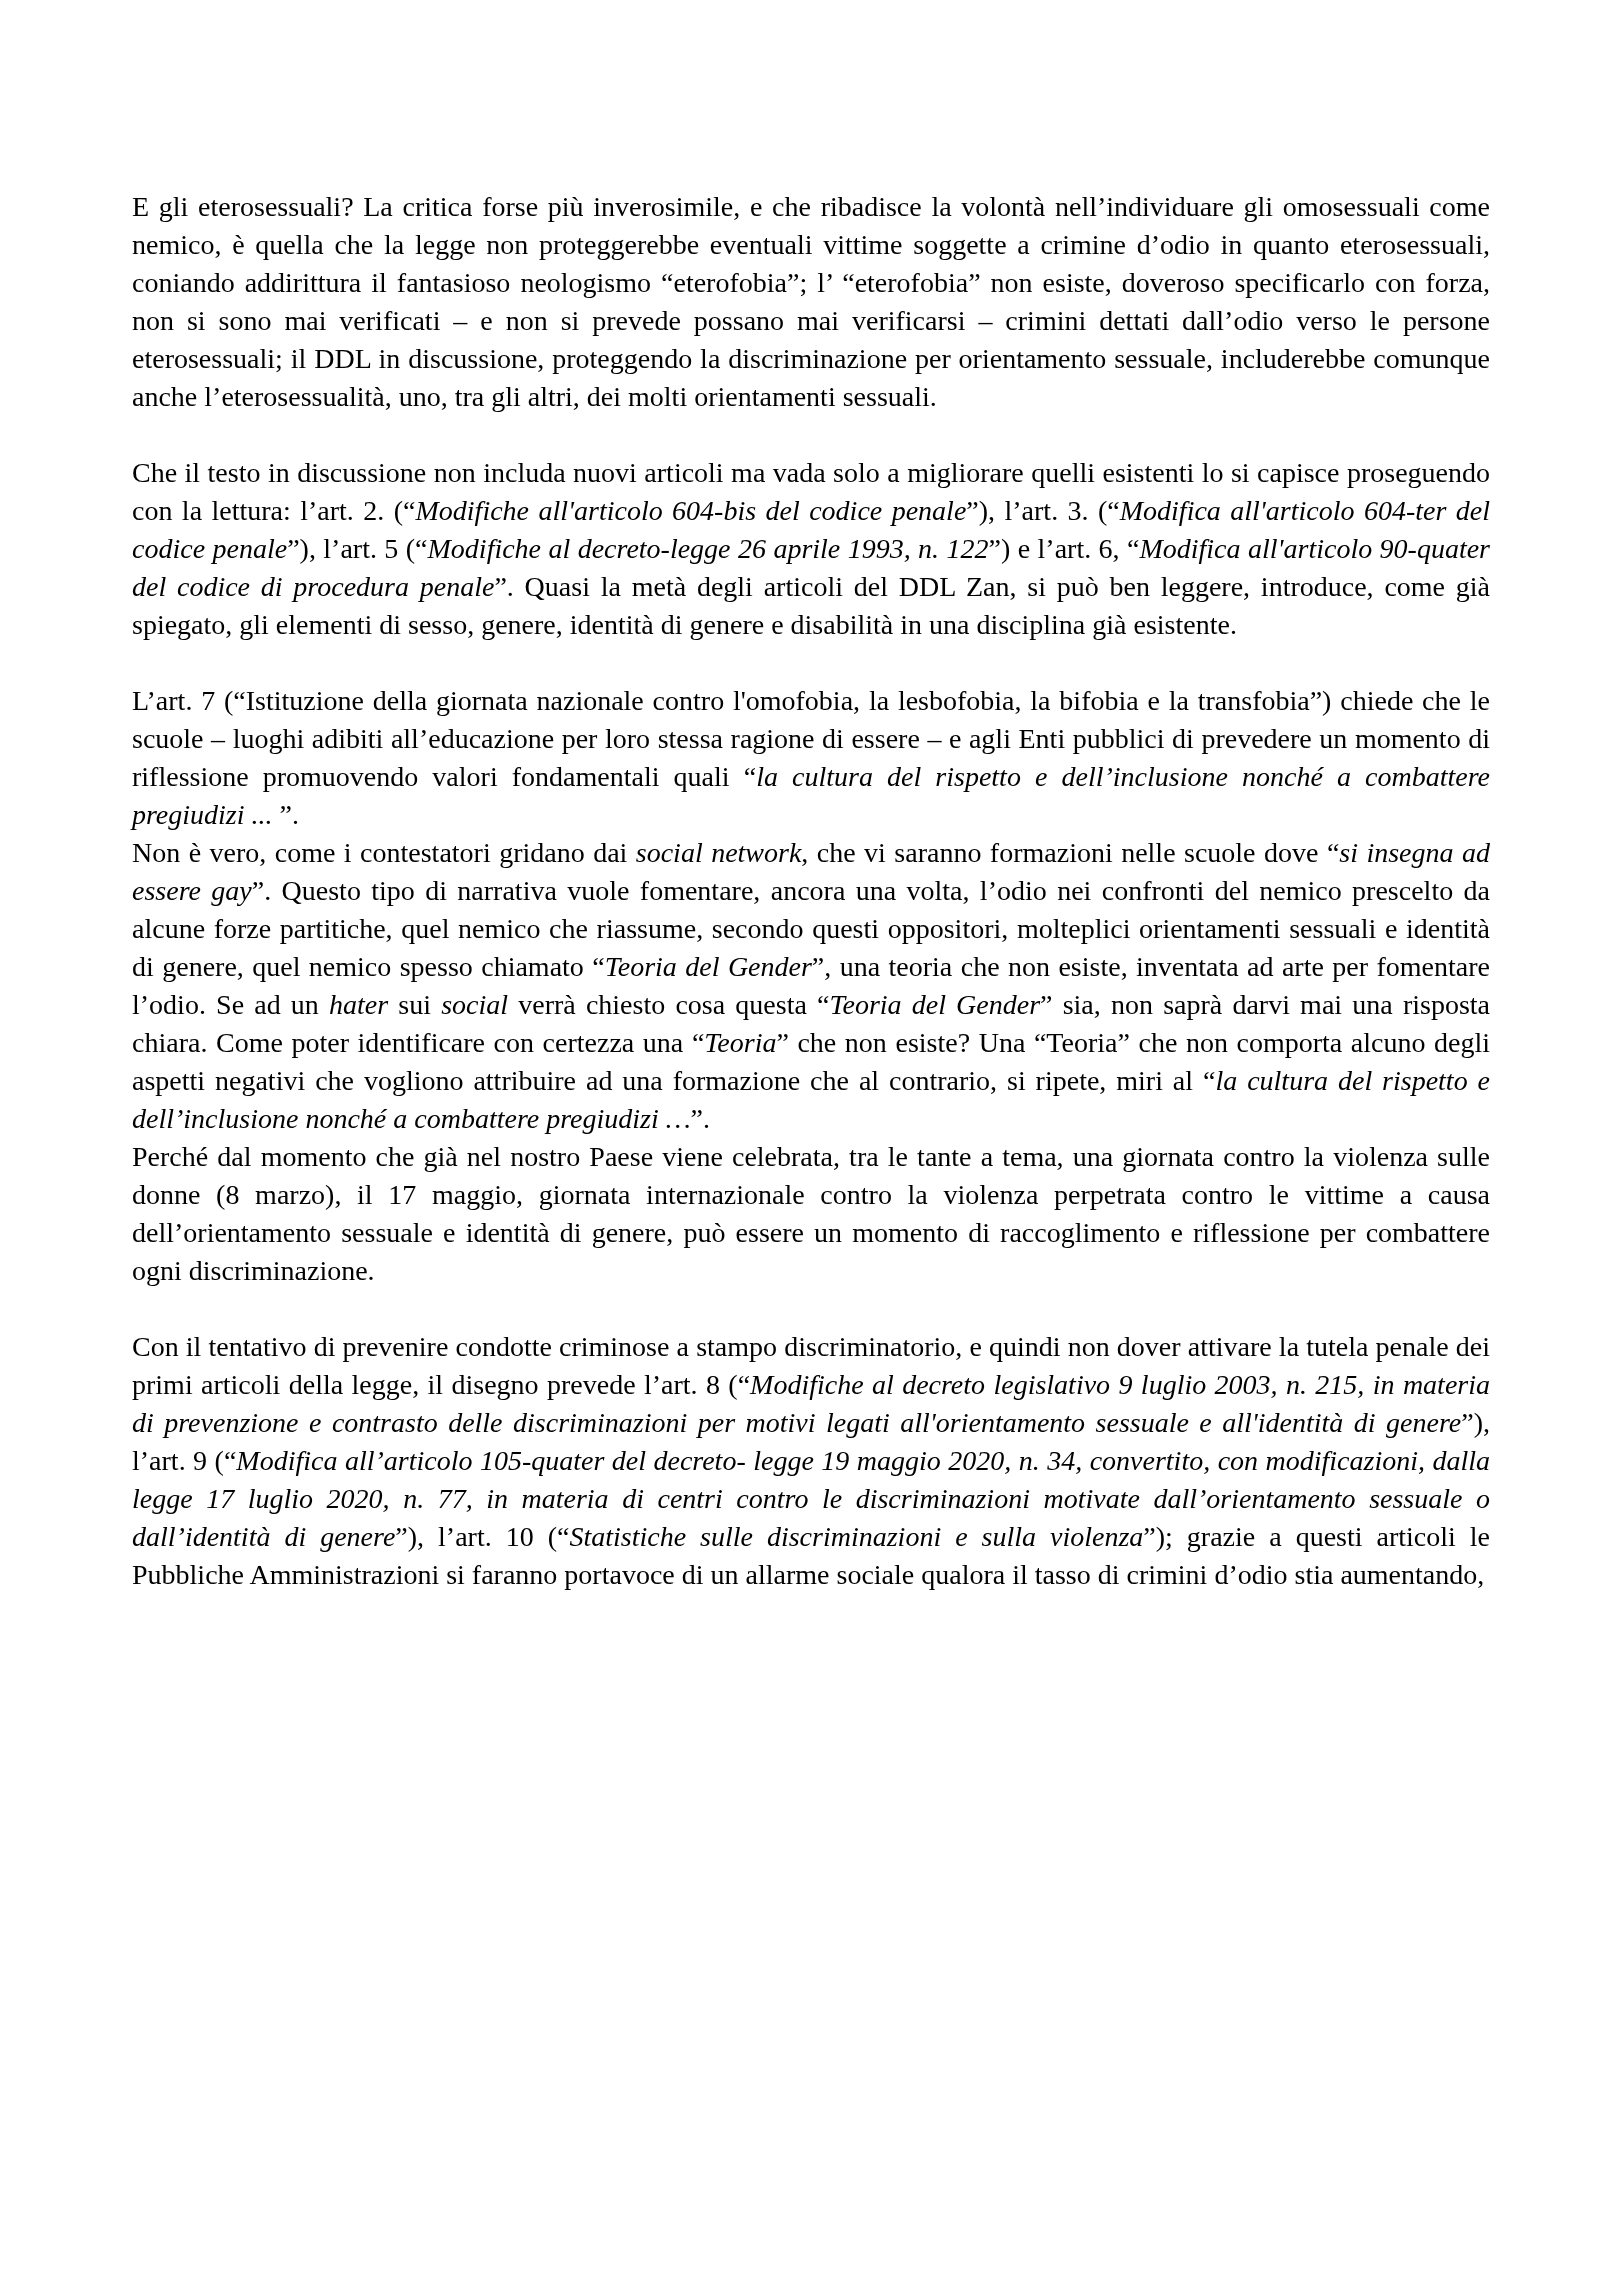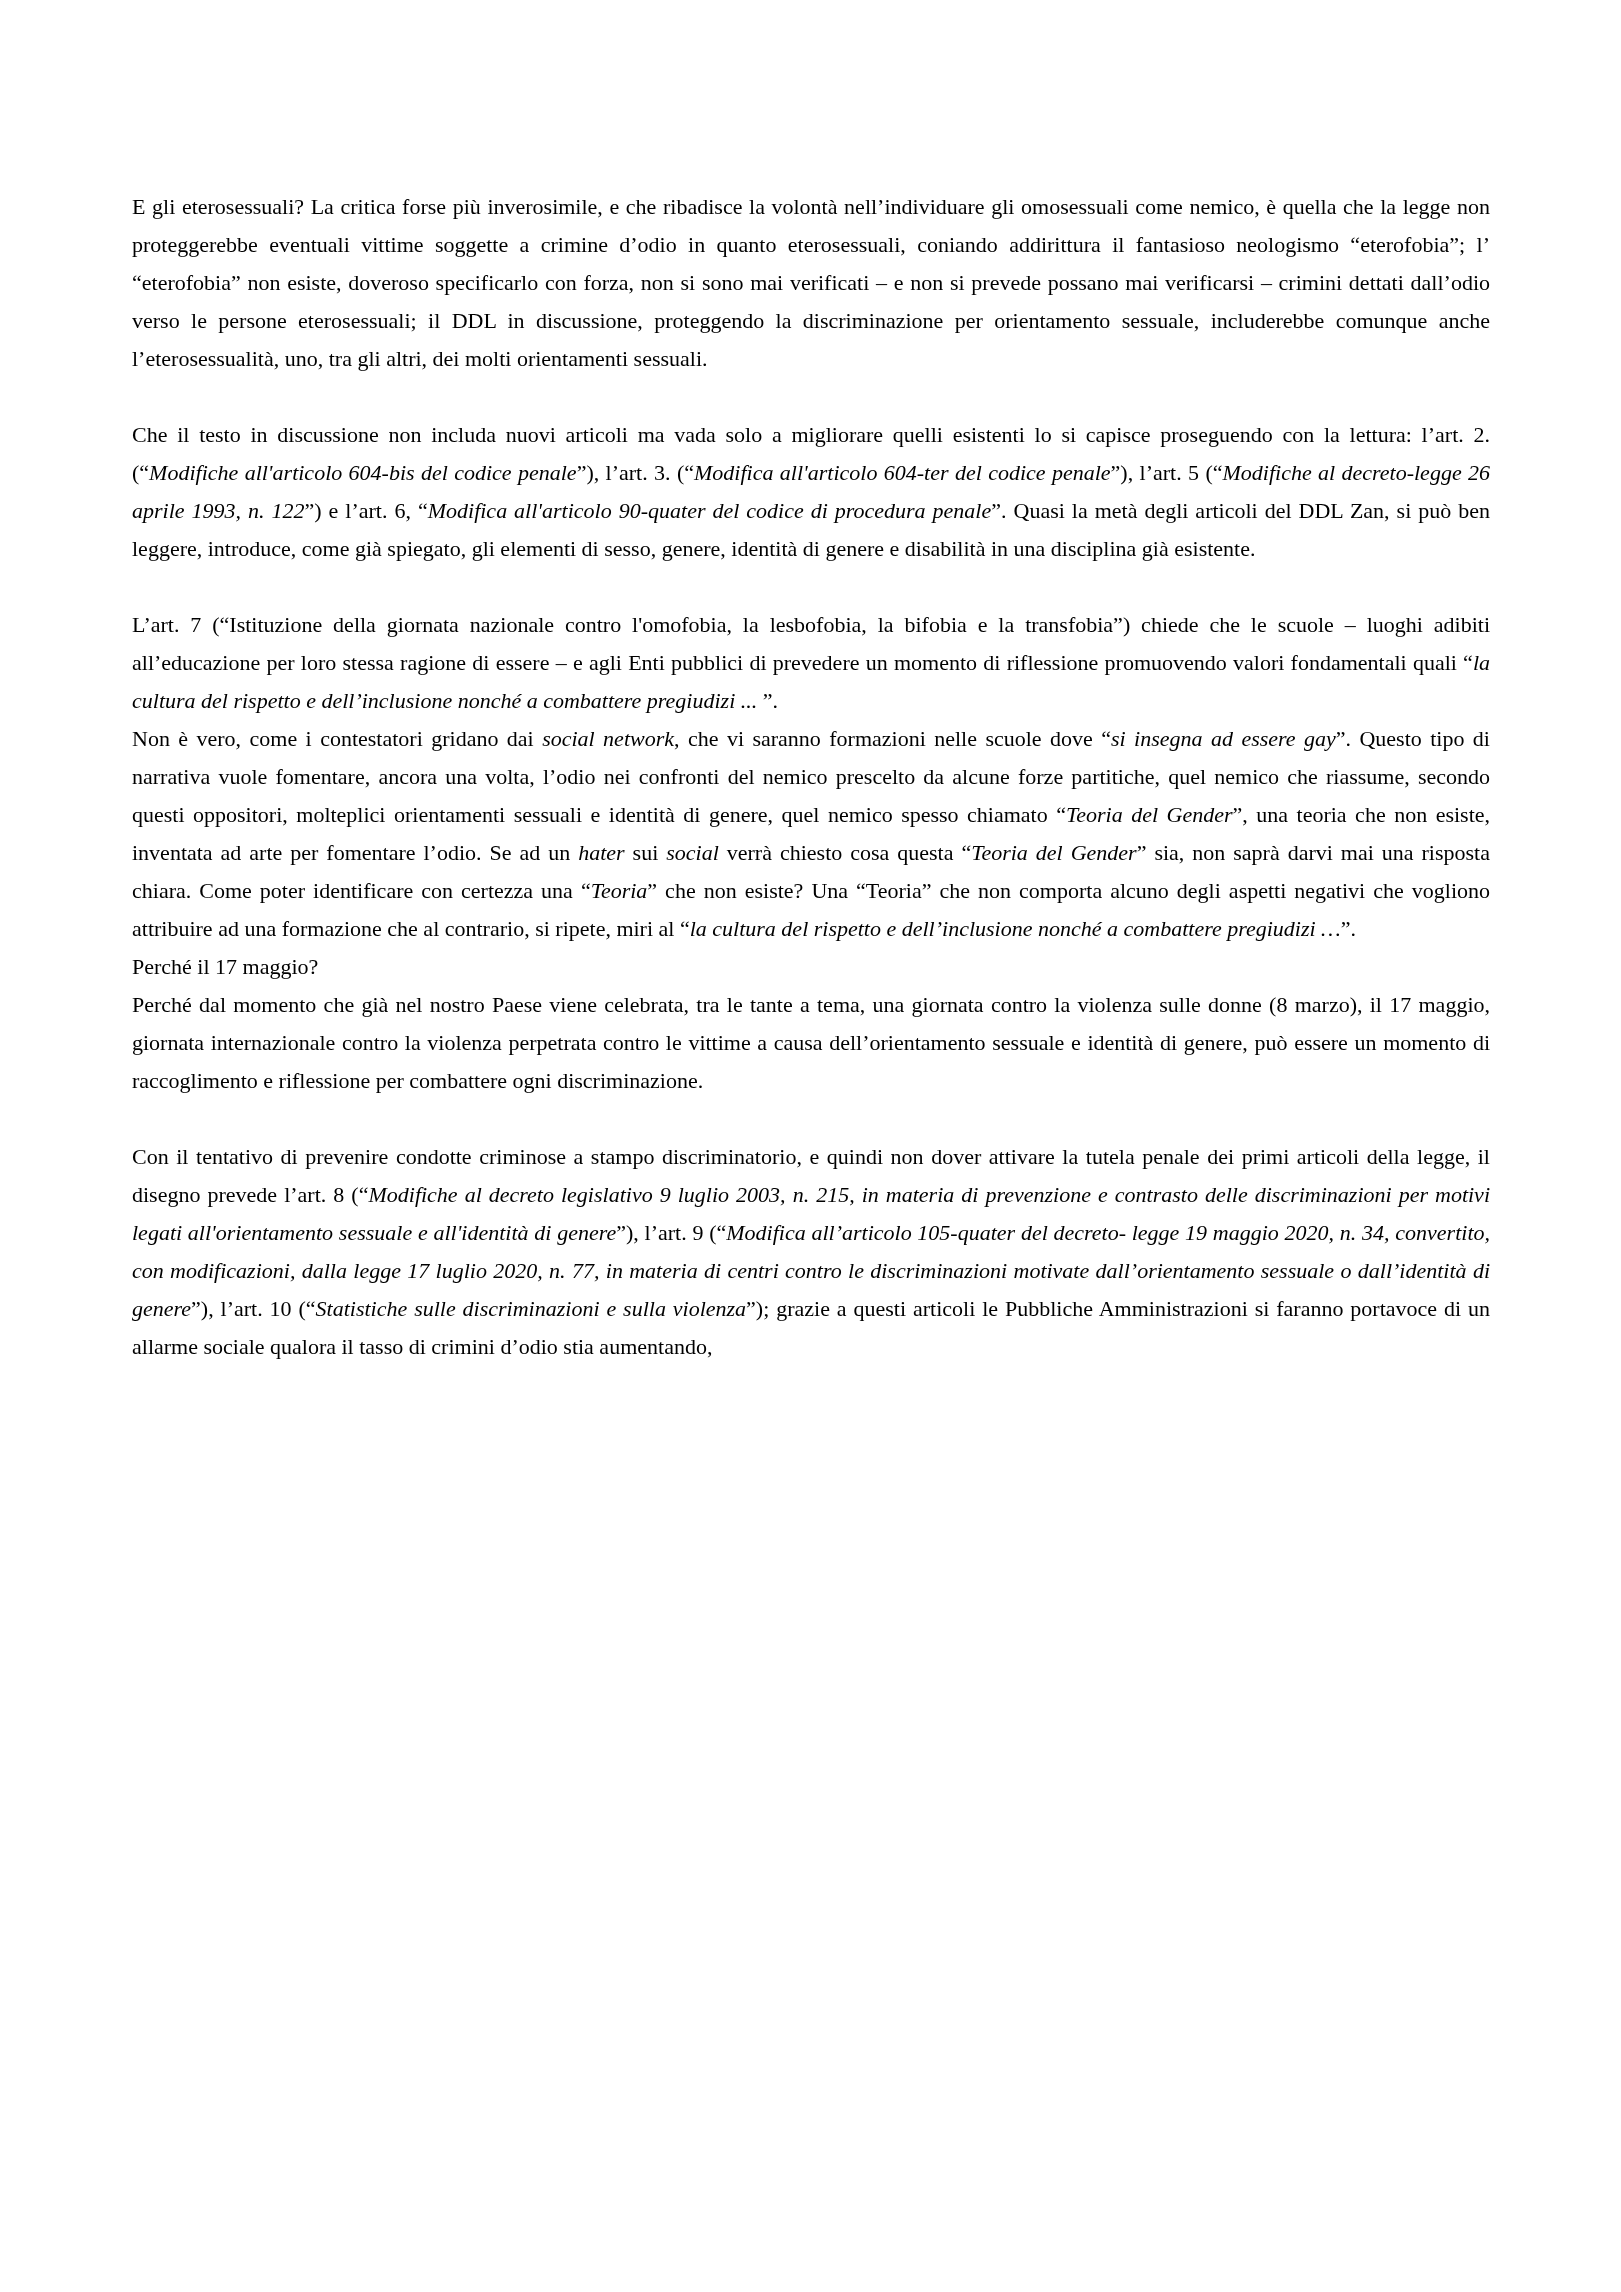--- a/index.html
+++ b/index.html
@@ -13,21 +13,21 @@
     overflow: hidden;
   }
   .page {
     box-sizing: border-box;
     width: 1621px;
     height: 2247px;
     padding: 188px 131px 0 132px;
     background: #ffffff;
     color: #000000;
     font-family: "Liberation Serif", "DejaVu Serif", serif;
-    font-size: 22px;
+    font-size: 28px;
     line-height: 38px;
   }
   .para {
     margin: 0;
     text-align: justify;
     text-justify: inter-word;
   }
   .para.space-before {
     margin-top: 38px;
   }
@@ -36,18 +36,17 @@
 </style>
 </head>
 <body>
 
 <div class="page">
   <div>
       <p class="para"><span>E gli eterosessuali? La critica forse più inverosimile, e che ribadisce la volontà nell’individuare gli omosessuali come nemico, è quella che la legge non proteggerebbe eventuali vittime soggette a crimine d’odio in quanto eterosessuali, coniando addirittura il fantasioso neologismo “eterofobia”; l’ “eterofobia” non esiste, doveroso specificarlo con forza, non si sono mai verificati – e non si prevede possano mai verificarsi – crimini dettati dall’odio verso le persone eterosessuali; il DDL in discussione, proteggendo la discriminazione per orientamento sessuale, includerebbe comunque anche l’eterosessualità, uno, tra gli altri, dei molti orientamenti sessuali.</span></p>
       <p class="para space-before"><span>Che il testo in discussione non includa nuovi articoli ma vada solo a migliorare quelli esistenti lo si capisce proseguendo con la lettura: l’art. 2. (“</span><em>Modifiche all'articolo 604-bis del codice penale</em><span>”), l’art. 3. (“</span><em>Modifica all'articolo 604-ter del codice penale</em><span>”), l’art. 5 (“</span><em>Modifiche al decreto-legge 26 aprile 1993, n. 122</em><span>”) e l’art. 6, “</span><em>Modifica all'articolo 90-quater del codice di procedura penale</em><span>”. Quasi la metà degli articoli del DDL Zan, si può ben leggere, introduce, come già spiegato, gli elementi di sesso, genere, identità di genere e disabilità in una disciplina già esistente.</span></p>
       <p class="para space-before"><span>L’art. 7 (“Istituzione della giornata nazionale contro l'omofobia, la lesbofobia, la bifobia e la transfobia”) chiede che le scuole – luoghi adibiti all’educazione per loro stessa ragione di essere – e agli Enti pubblici di prevedere un momento di riflessione promuovendo valori fondamentali quali “</span><em>la cultura del rispetto e dell’inclusione nonché a combattere pregiudizi ... </em><span>”.</span></p>
       <p class="para"><span>Non è vero, come i contestatori gridano dai </span><em>social network</em><span>, che vi saranno formazioni nelle scuole dove “</span><em>si insegna ad essere gay</em><span>”. Questo tipo di narrativa vuole fomentare, ancora una volta, l’odio nei confronti del nemico prescelto da alcune forze partitiche, quel nemico che riassume, secondo questi oppositori, molteplici orientamenti sessuali e identità di genere, quel nemico spesso chiamato “</span><em>Teoria del Gender</em><span>”, una teoria che non esiste, inventata ad arte per fomentare l’odio. Se ad un </span><em>hater</em><span> sui </span><em>social</em><span> verrà chiesto cosa questa “</span><em>Teoria del Gender</em><span>” sia, non saprà darvi mai una risposta chiara. Come poter identificare con certezza una “</span><em>Teoria</em><span>” che non esiste? Una “Teoria” che non comporta alcuno degli aspetti negativi che vogliono attribuire ad una formazione che al contrario, si ripete, miri al “</span><em>la cultura del rispetto e dell’inclusione nonché a combattere pregiudizi …</em><span>”.</span></p>
-      <p class="para"><span>Perché il 17 maggio?</span></p>
       <p class="para"><span>Perché dal momento che già nel nostro Paese viene celebrata, tra le tante a tema, una giornata contro la violenza sulle donne (8 marzo), il 17 maggio, giornata internazionale contro la violenza perpetrata contro le vittime a causa dell’orientamento sessuale e identità di genere, può essere un momento di raccoglimento e riflessione per combattere ogni discriminazione.</span></p>
       <p class="para space-before"><span>Con il tentativo di prevenire condotte criminose a stampo discriminatorio, e quindi non dover attivare la tutela penale dei primi articoli della legge, il disegno prevede l’art. 8 (“</span><em>Modifiche al decreto legislativo 9 luglio 2003, n. 215, in materia di prevenzione e contrasto delle discriminazioni per motivi legati all'orientamento sessuale e all'identità di genere</em><span>”), l’art. 9 (“</span><em>Modifica all’articolo 105-quater del decreto- legge 19 maggio 2020, n. 34, convertito, con modificazioni, dalla legge 17 luglio 2020, n. 77, in materia di centri contro le discriminazioni motivate dall’orientamento sessuale o dall’identità di genere</em><span>”), l’art. 10 (“</span><em>Statistiche sulle discriminazioni e sulla violenza</em><span>”); grazie a questi articoli le Pubbliche Amministrazioni si faranno portavoce di un allarme sociale qualora il tasso di crimini d’odio stia aumentando,</span></p>
     </div>
 </div>
 
 
 </body></html>

